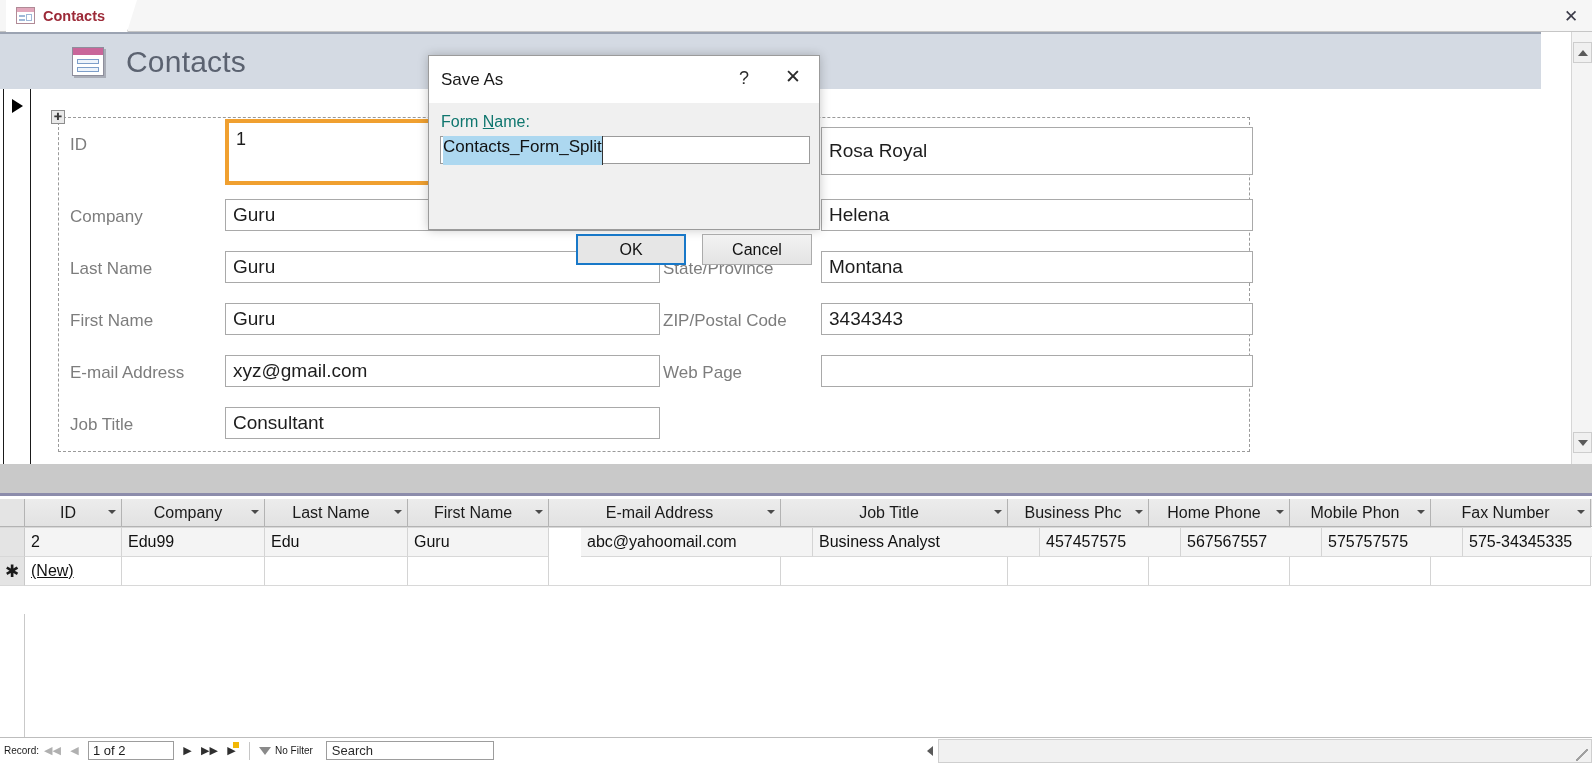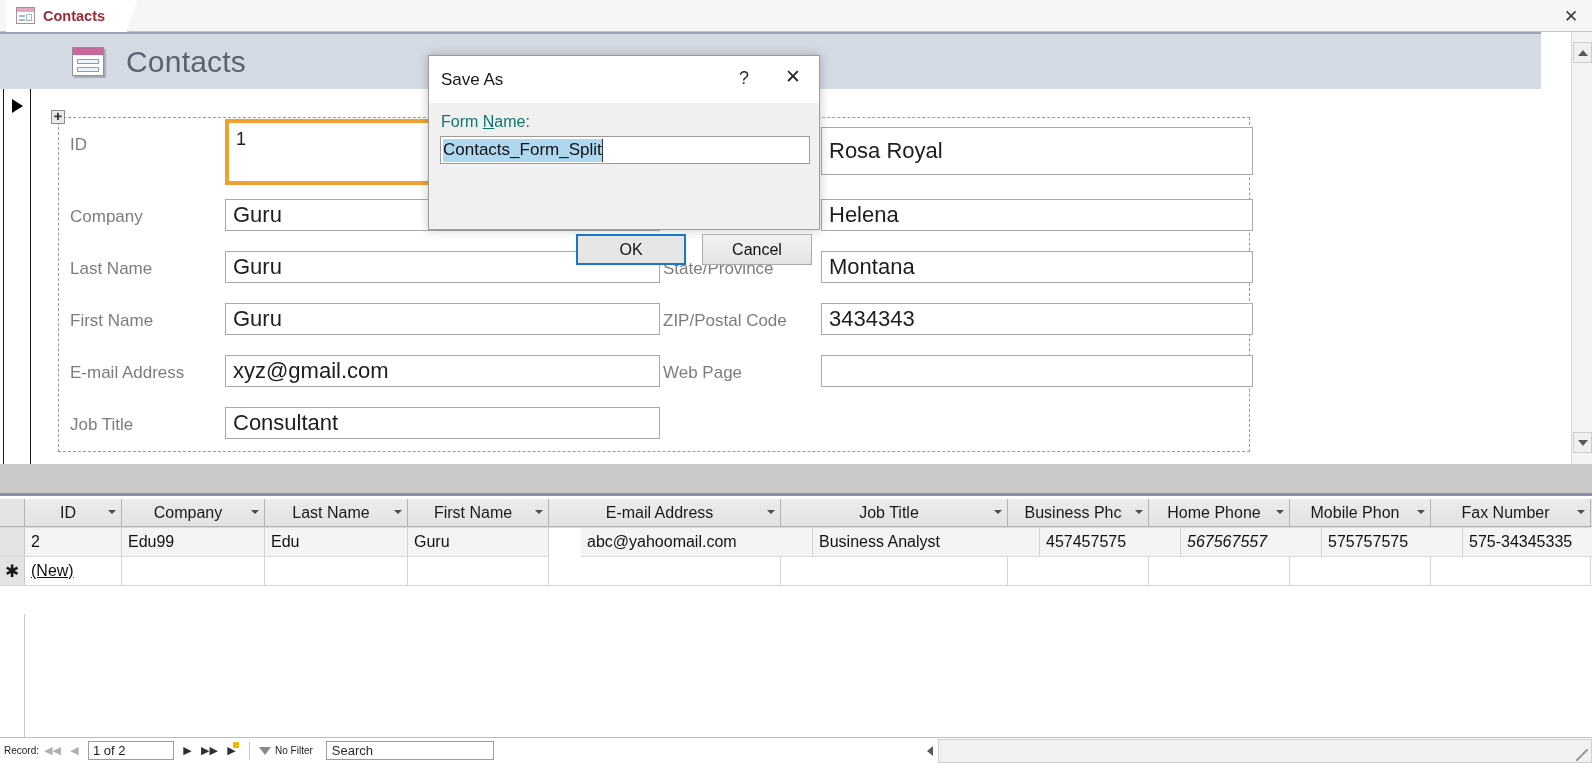--- a/index.html
+++ b/index.html
@@ -108,21 +108,21 @@
   .frow { position: relative; height: 52px; }
   .flabel {
     position: absolute; left: 0; top: 12px;
     font-size: 17px; color: #7d7d7d; white-space: nowrap;
   }
   .fbox {
     position: absolute; left: 155px; right: 0; top: 4px; height: 32px;
     border: 1px solid #a9a9a9; background: #ffffff;
     display: flex; align-items: center;
     padding-left: 7px;
-    font-size: 22px; color: #1d1d1d;
+    font-size: 19px; color: #1d1d1d;
   }
   #col-right .flabel { left: 0; }
   #col-right .fbox { left: 158px; }
   
   #id-box {
     position: absolute; left: 155px; right: 0; top: -4px; height: 66px;
     border: 4px solid #f0a030; background: #ffffff;
     padding-left: 7px; padding-top: 6px;
     font-size: 18px; color: #1d1d1d;
   }
@@ -284,21 +284,21 @@
     font-size: 16px; color: #0f766e;
   }
   #dlg-fieldlabel u { text-decoration: underline; }
   #dlg-input {
     position: absolute; left: 11px; top: 33px; width: 370px; height: 28px;
     background: #ffffff; border: 1px solid #9b9b9b;
     display: flex; align-items: center; padding-left: 2px;
     font-size: 17px; color: #111111;
   }
   #dlg-input .sel {
-    background: #add8f0; padding: 1px 0 2px 0;
+    background: #add8f0; padding: 1px 0 8px 0;
     border-right: 1px solid #333333;
   }
   .dlg-btn {
     position: absolute; top: 131px; width: 110px; height: 31px;
     background: linear-gradient(to bottom,#f2f2f2,#e4e4e4);
     border: 1px solid #ababab;
     display: flex; align-items: center; justify-content: center;
     font-size: 16px; color: #111111;
   }
   #dlg-ok { left: 147px; border: 2px solid #1878c8; background: #e6e6e6; }
@@ -458,21 +458,21 @@
       </div>
       <div class="dsrow alt">
         <div class="ds-gutter"></div>
         <div class="dscell" style="width: 97px; flex-basis: 97px;">2</div>
         <div class="dscell" style="width: 143px; flex-basis: 143px;">Edu99</div>
         <div class="dscell" style="width: 143px; flex-basis: 143px;">Edu</div>
         <div class="dscell" style="width: 141px; flex-basis: 141px;">Guru</div>
         <div class="dscell" style="width: 232px; flex-basis: 232px; margin-left: 32px;">abc@yahoomail.com</div>
         <div class="dscell" style="width: 227px; flex-basis: 227px;">Business Analyst</div>
         <div class="dscell" style="width: 141px; flex-basis: 141px;">457457575</div>
-        <div class="dscell" style="width: 141px; flex-basis: 141px; font-style: italic;">567567557</div>
+        <div class="dscell" style="width: 141px; flex-basis: 141px;">567567557</div>
         <div class="dscell" style="width: 141px; flex-basis: 141px;">575757575</div>
         <div class="dscell" style="width: 160px; flex-basis: 160px; text-align: center;">575-34345335</div>
       </div>
       <div class="dsrow newrow">
         <div class="ds-gutter">✱</div>
         <div class="dscell" style="width: 97px; flex-basis: 97px; text-decoration: underline;">(New)</div>
         <div class="dscell" style="width: 143px; flex-basis: 143px;"></div>
         <div class="dscell" style="width: 143px; flex-basis: 143px;"></div>
         <div class="dscell" style="width: 141px; flex-basis: 141px;"></div>
         <div class="dscell" style="width: 232px; flex-basis: 232px;"></div>

